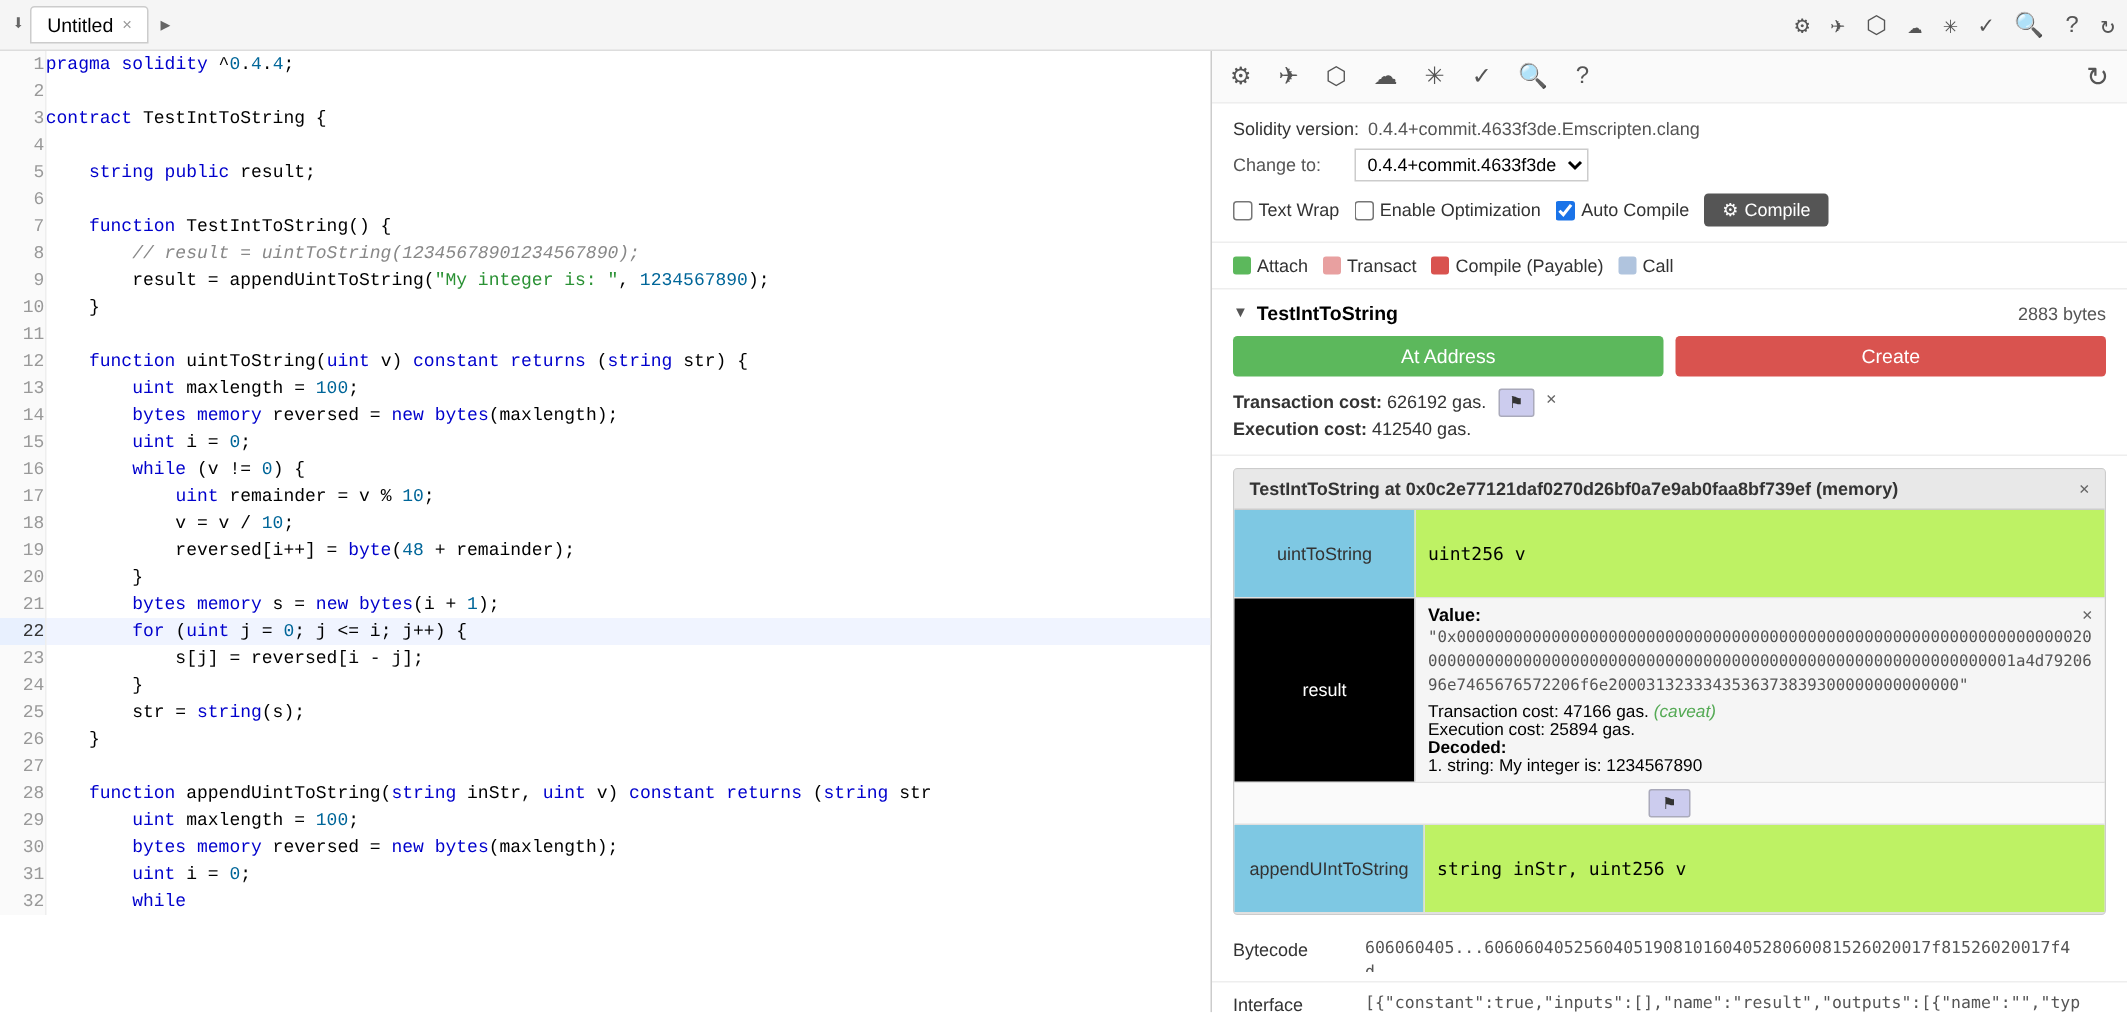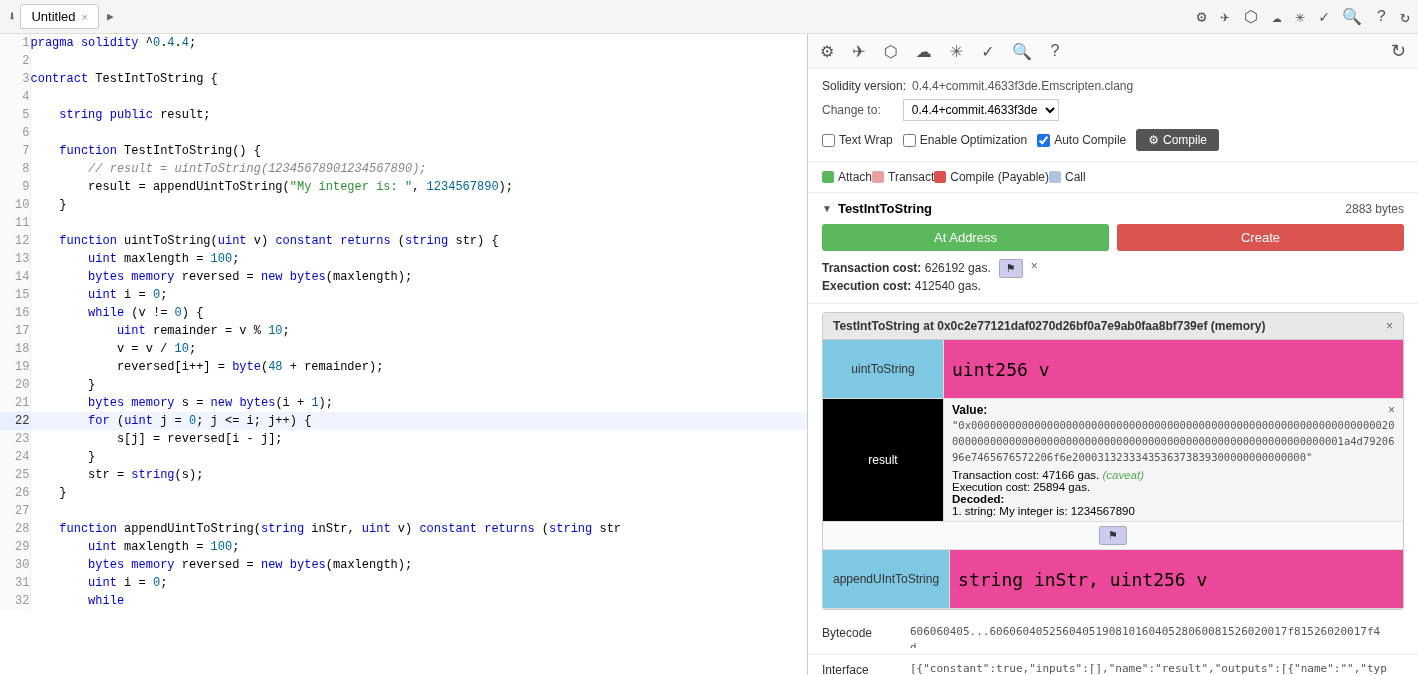--- a/index.html
+++ b/index.html
@@ -83,21 +83,21 @@
     .opt-item input[type=checkbox] { margin: 0; }
     .opt-item input[type=checkbox].blue { accent-color: #1a73e8; }
     .compile-btn {
       background: #555; color: #fff; border: none; padding: 4px 12px;
       font-size: 12px; border-radius: 3px; cursor: pointer; display: flex; align-items: center; gap: 4px;
     }
     .compile-btn .gear { font-size: 12px; }
 
     
     .legend-row {
-      display: flex; align-items: center; padding: 8px 14px;
+      display: flex; align-items: center; gap: 10px; padding: 8px 14px;
       border-bottom: 1px solid #eee;
     }
     .legend-dot { width: 12px; height: 12px; border-radius: 2px; display: inline-block; }
     .legend-item { display: flex; align-items: center; gap: 4px; font-size: 12px; color: #333; }
 
     
     .contract-section { padding: 8px 14px; border-bottom: 1px solid #eee; }
     .contract-header {
       display: flex; align-items: center; justify-content: space-between; margin-bottom: 8px;
     }
@@ -139,21 +139,21 @@
       display: flex; align-items: stretch; border-bottom: 1px solid #e0e0e0;
     }
     .fn-btn {
       min-width: 120px; padding: 22px 10px; text-align: center;
       border: none; cursor: pointer; font-size: 12px; font-weight: 500;
     }
     .fn-btn.blue { background: #7ec8e3; color: #333; }
     .fn-btn.orange { background: #000000; color: #fff; }
     .fn-input {
       flex: 1; border: none; border-left: 1px solid #ddd; padding: 4px 8px;
-      font-size: 18px; font-family: monospace; background: #ec4899; outline: none;
+      font-size: 12px; font-family: monospace; background: #bef264; outline: none;
     }
     .result-content { padding: 6px 10px; font-size: 11.5px; font-family: monospace; color: #333; line-height: 16px; }
 
     
     .copy-icon-row {
       display: flex; justify-content: center; padding: 4px;
       border-bottom: 1px solid #e0e0e0; background: #fafafa;
     }
     .copy-small-btn {
       background: #cce; border: 1px solid #aab; padding: 2px 8px;

